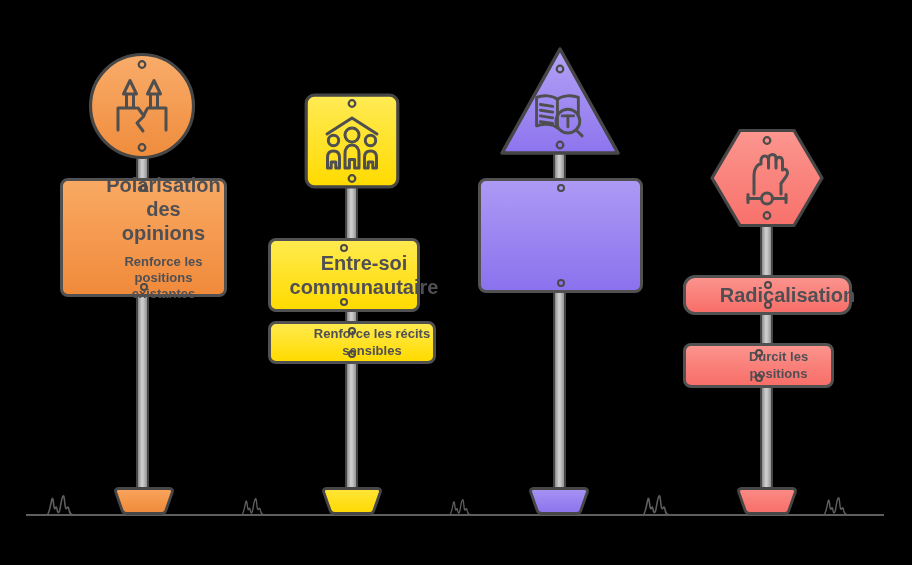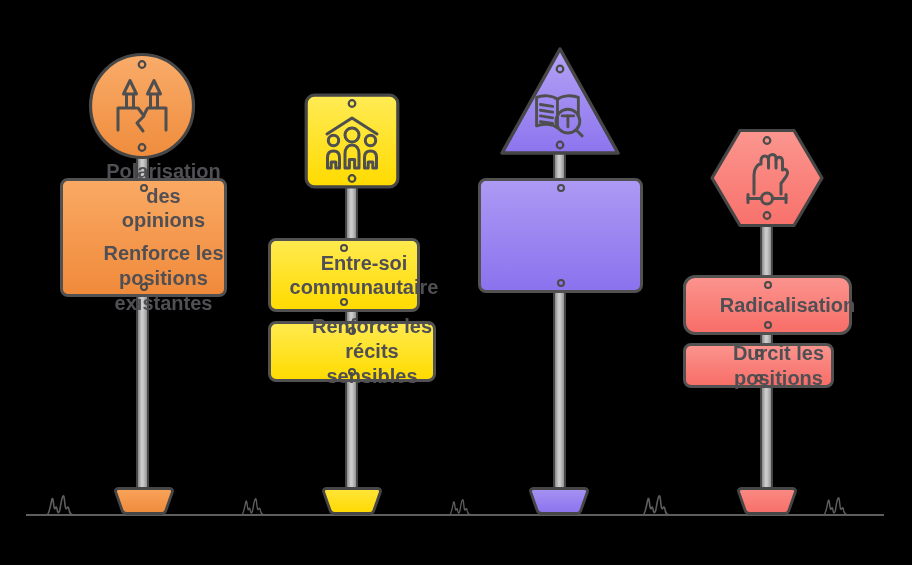--- a/index.html
+++ b/index.html
@@ -10,31 +10,31 @@
         background:linear-gradient(90deg,#8d8d8d 0%,#cfcfcf 42%,#c6c6c6 60%,#949494 100%);}
   .pole-1{left:136px;top:100px;height:385px;}
   .pole-2{left:345px;top:150px;height:335px;}
   .pole-3{left:553px;top:100px;height:385px;}
   .pole-4{left:760px;top:180px;height:305px;}
   
   .board{position:absolute;z-index:4;border:3px solid #515151;border-radius:8px;
          display:flex;flex-direction:column;align-items:center;justify-content:center;
          text-align:center;color:#4F4F54;box-sizing:border-box;padding-left:40px;}
   .board-title{font-size:20px;font-weight:700;line-height:1.22;white-space:pre-line;}
-  .board-sub{font-size:20px;font-weight:700;line-height:1.25;white-space:pre-line;margin-top:8px;}
+  .board-sub{font-size:13px;font-weight:700;line-height:1.25;white-space:pre-line;margin-top:8px;}
   .solo .board-sub{margin-top:0;}
   .grad-orange{background:linear-gradient(180deg,#F9A963 0%,#F08A3B 100%);}
   .grad-yellow{background:linear-gradient(180deg,#FFEA4E 0%,#FFDB00 100%);}
   .grad-purple{background:linear-gradient(180deg,#AC9AF4 0%,#8B72EE 100%);}
   .grad-red{background:linear-gradient(180deg,#FB938D 0%,#F86E68 100%);}
   .board-1{left:60px;top:178px;width:167px;height:119px;}
   .board-2a{left:268px;top:238px;width:152px;height:74px;}
-  .board-2b{left:268px;top:321px;width:168px;height:61px;}
+  .board-2b{left:268px;top:321px;width:168px;height:43px;}
   .board-3{left:478px;top:178px;width:165px;height:115px;}
-  .board-4a{left:683px;top:275px;width:169px;height:60px;border-radius:12px;}
+  .board-4a{left:683px;top:275px;width:169px;height:40px;border-radius:12px;}
   .board-4b{left:683px;top:343px;width:151px;height:45px;}
   
   .screw{position:absolute;left:50%;transform:translateX(-50%);width:4px;height:4px;
          border:2.4px solid #4A4A4A;border-radius:50%;}
   .screw-top{top:3px;} .screw-bottom{bottom:3px;}
   
   .head{position:absolute;z-index:5;}
   .head-1{left:87px;top:51px;}
   .head-2{left:304px;top:93px;}
   .head-3{left:495px;top:42px;}

